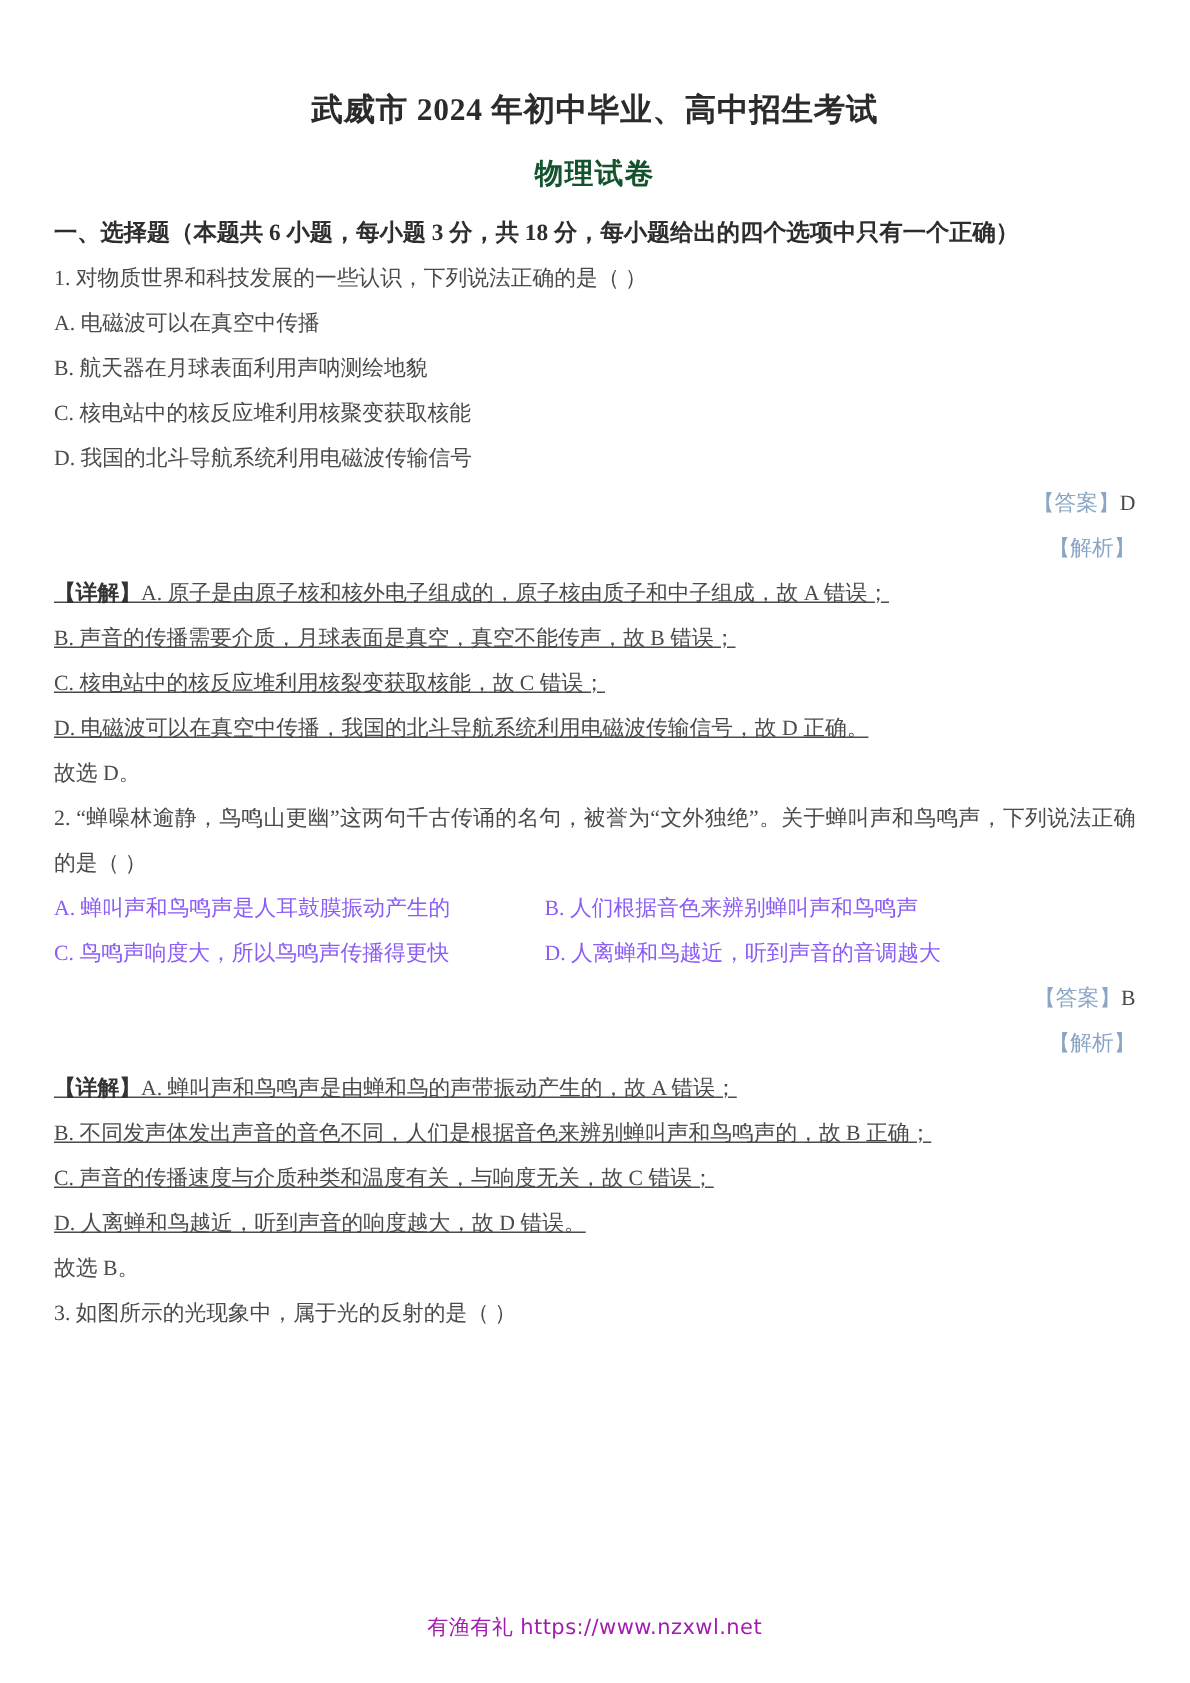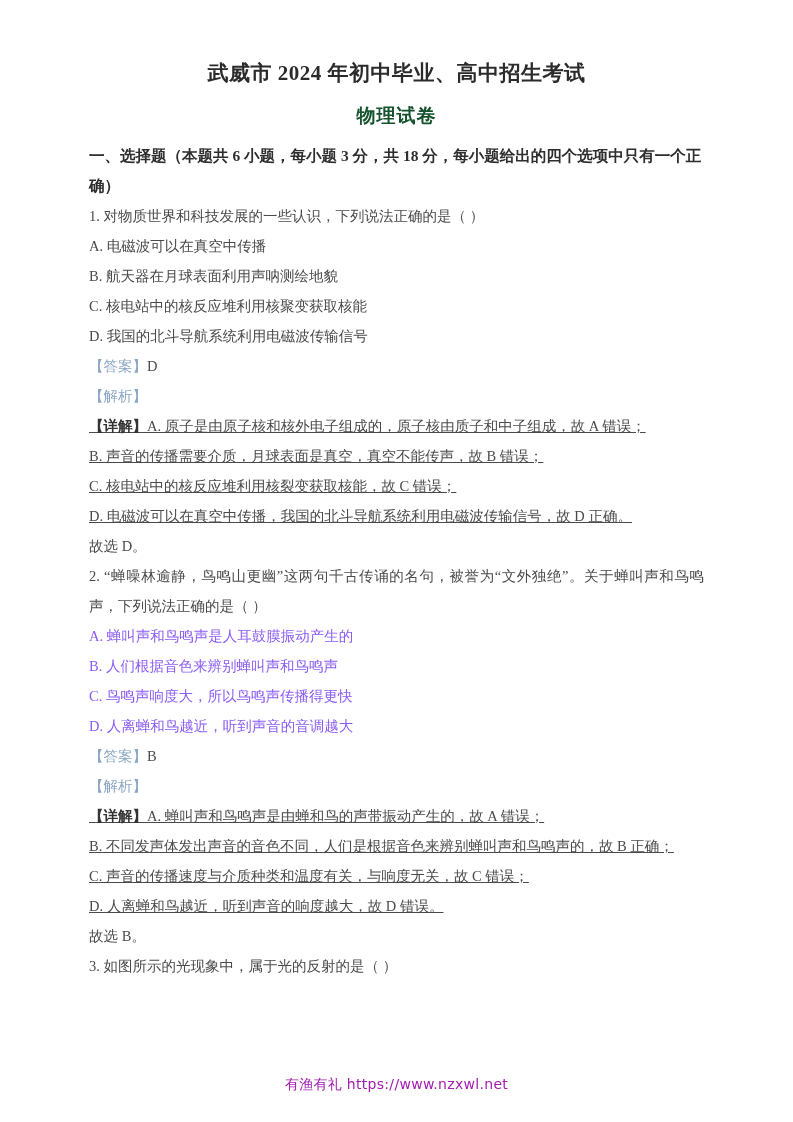--- a/index.html
+++ b/index.html
@@ -13,21 +13,21 @@
     font-family: "Liberation Serif", "DejaVu Serif", serif;
     color: #3a3a3a;
     position: relative;
     overflow: hidden;
   }
   .page {
     position: relative;
     width: 793px;
     height: 1122px;
     box-sizing: border-box;
-    padding: 0 89px;
+    padding: 0 36px;
   }
   .title-block {
     padding-top: 58px;
     text-align: center;
   }
   .doc-title {
     font-size: 21px;
     font-weight: bold;
     letter-spacing: 0.5px;
     line-height: 1.5;
@@ -72,20 +72,21 @@
     font-size: 14.5px;
     line-height: 30px;
     color: #8b5cf6;
   }
   .opt-col-a { width: 327px; }
   .opt-col-b { width: 330px; }
   .meta-line {
     font-size: 14.5px;
     line-height: 30px;
     color: #4a4a4a;
+    text-align: right;
   }
   .tag {
     color: #8aa6c4;
   }
   .expl-line {
     font-size: 14.5px;
     line-height: 30px;
     text-align: justify;
     color: #4a4a4a;
     text-decoration: underline;

